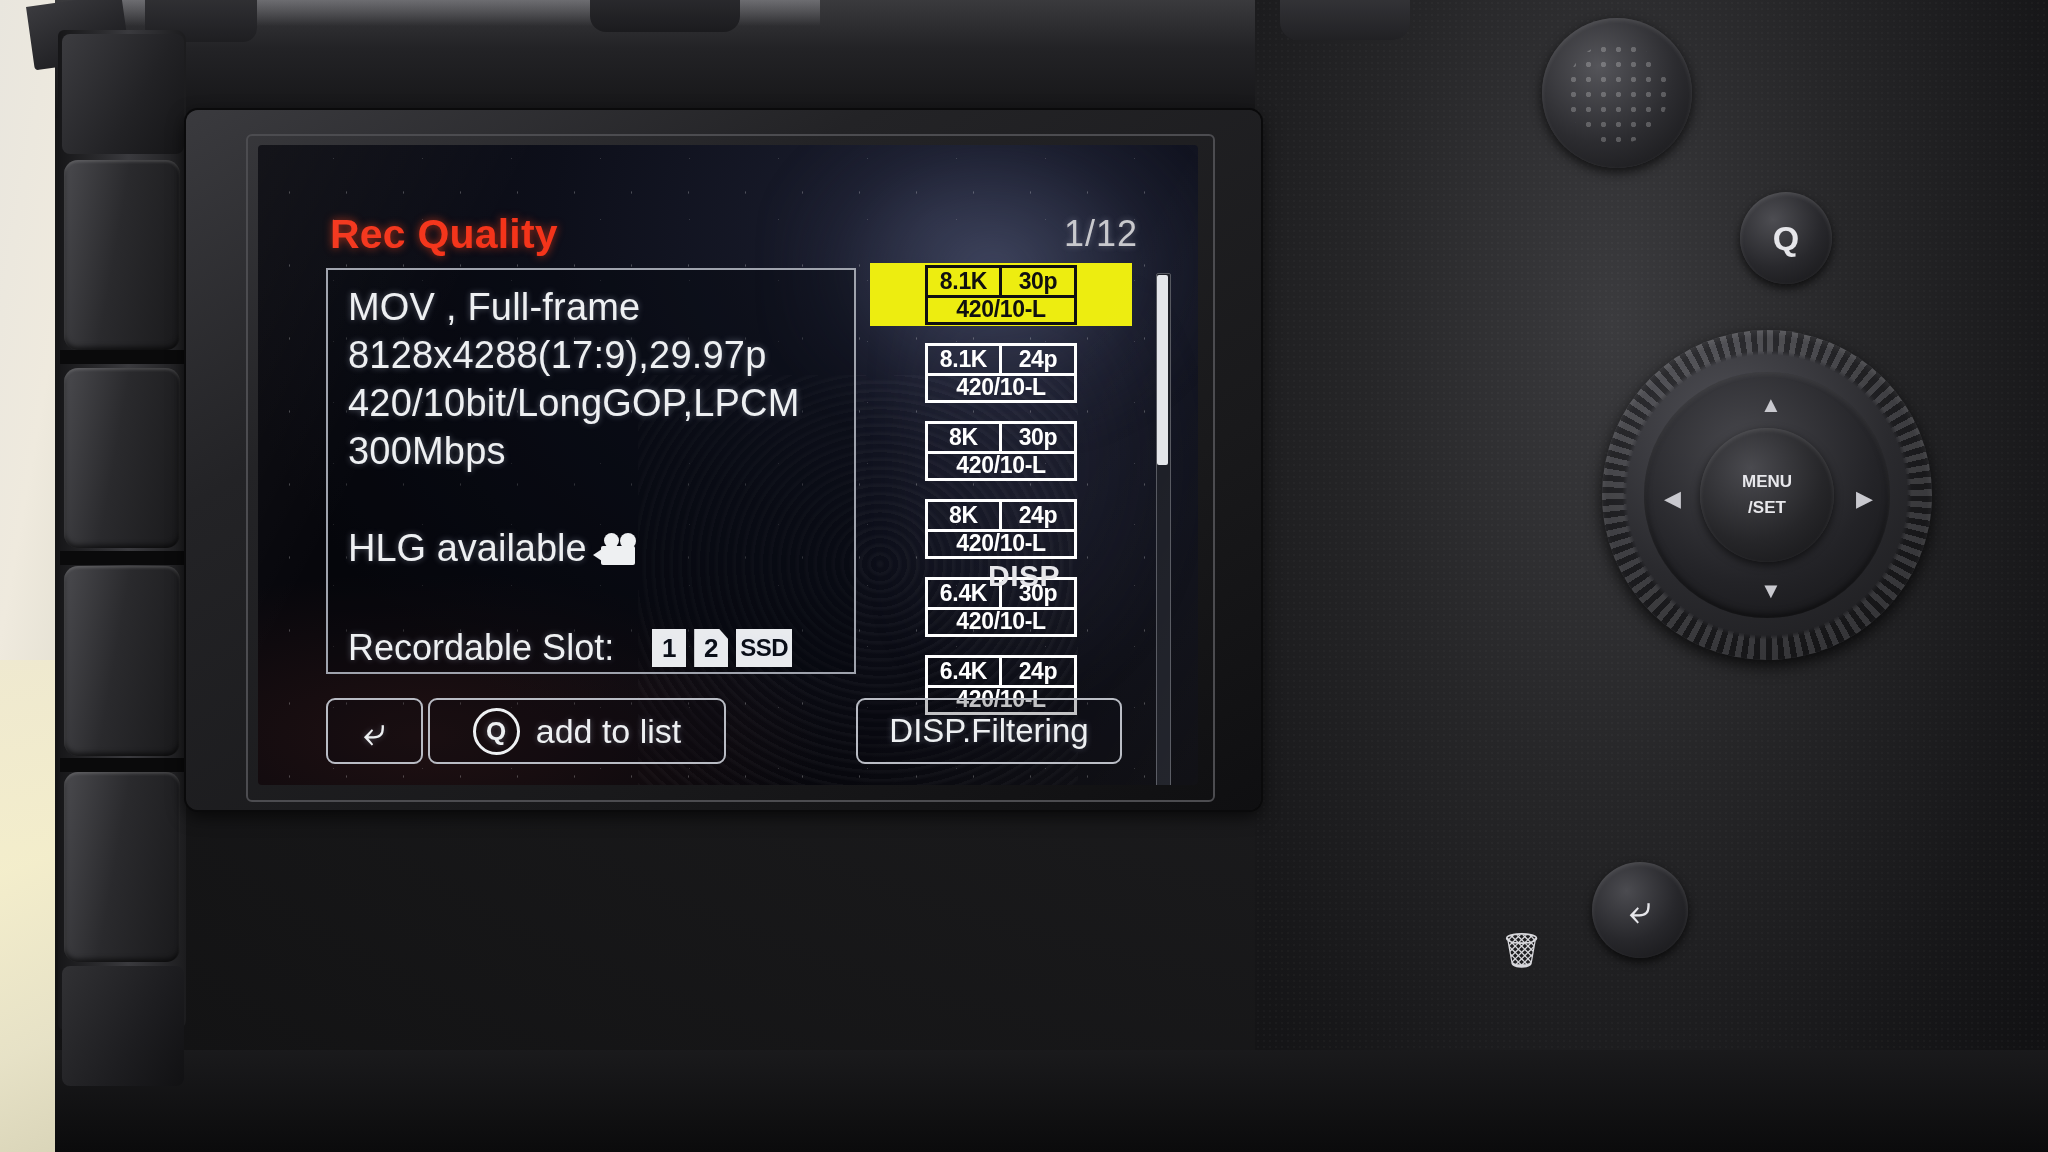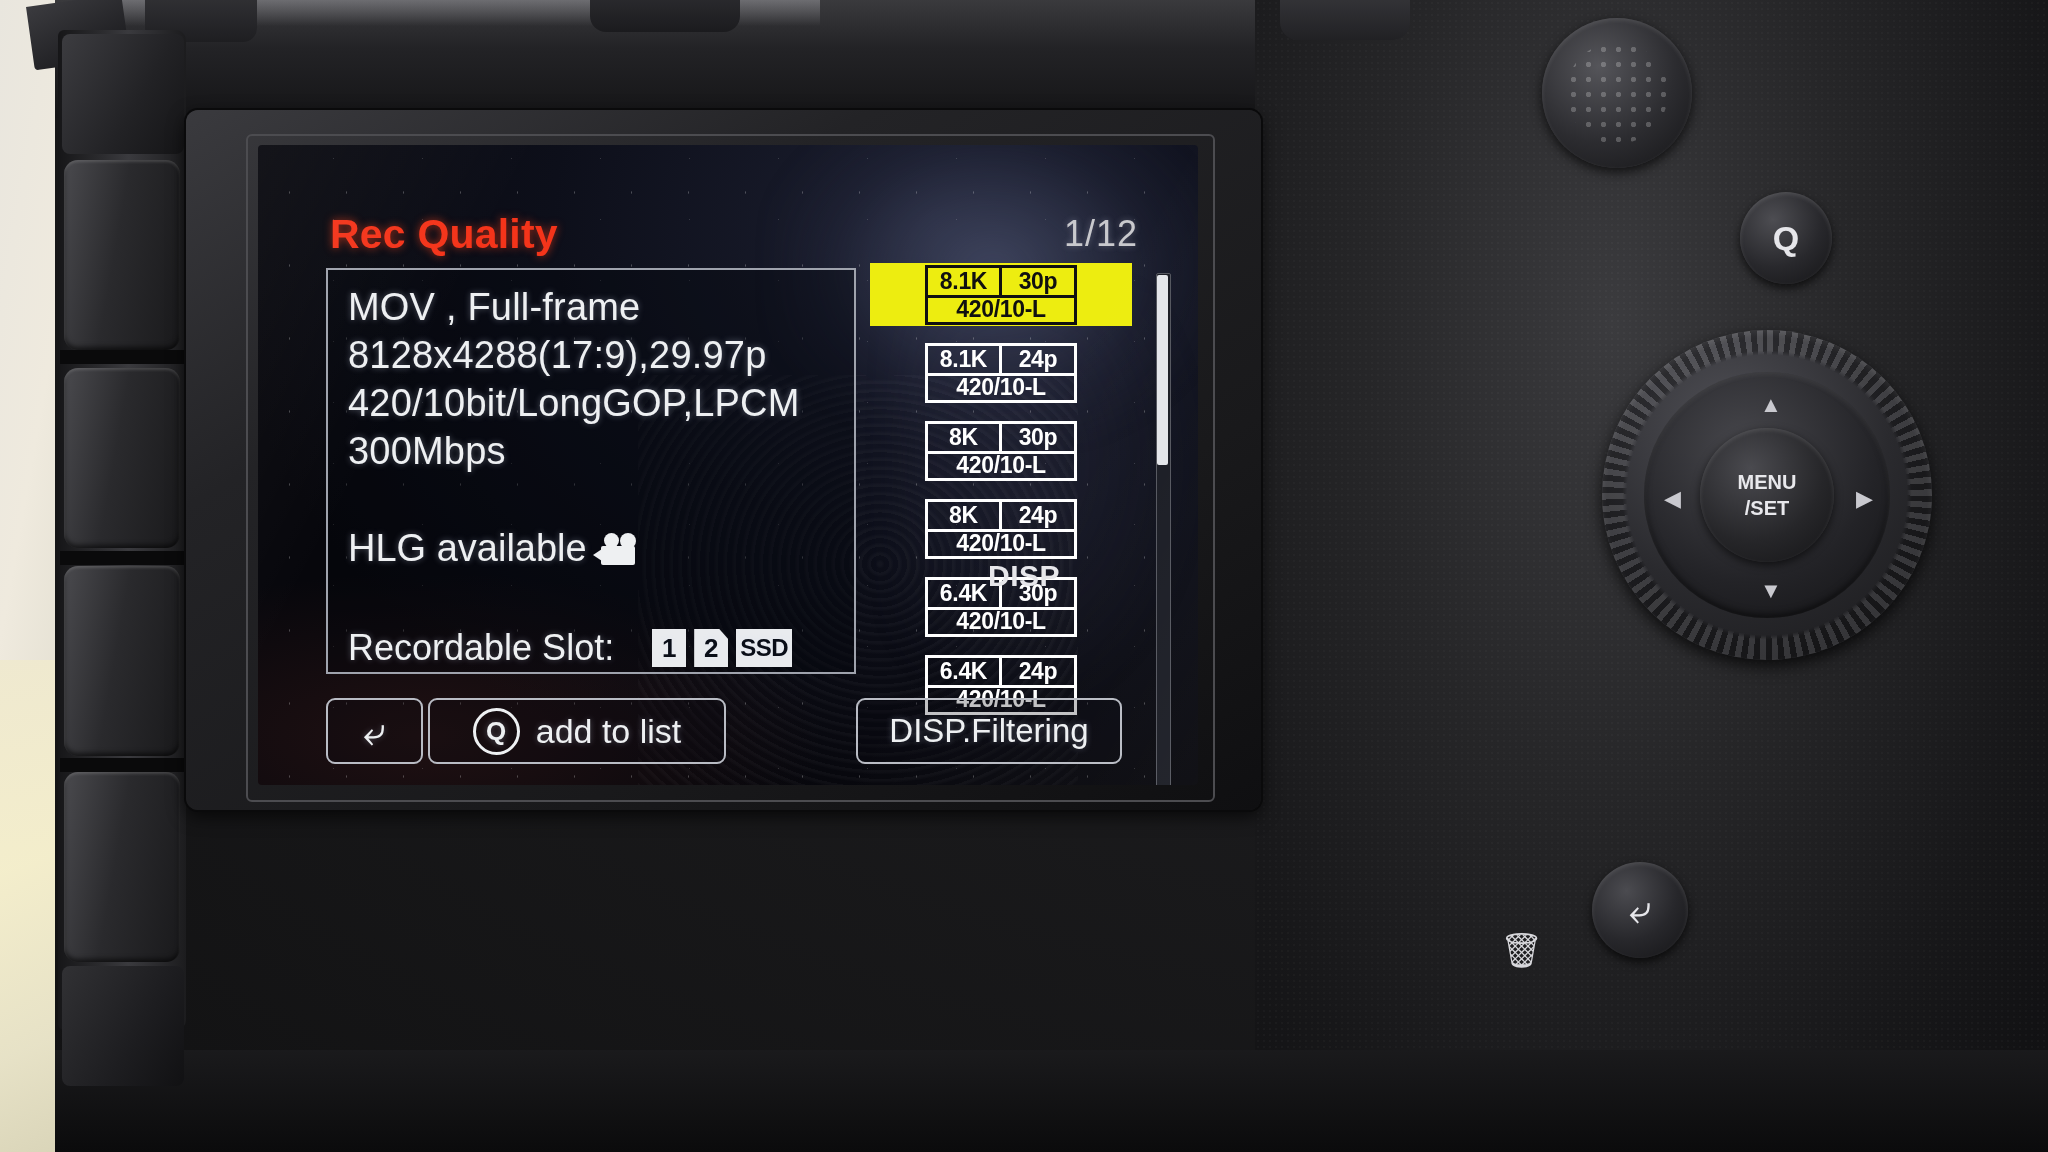--- a/index.html
+++ b/index.html
@@ -179,21 +179,21 @@
     -webkit-mask:radial-gradient(circle, transparent 60%, #000 62%, #000 100%);
             mask:radial-gradient(circle, transparent 60%, #000 62%, #000 100%);}
   .dial-mid{left:1644px;top:372px;width:246px;height:246px;
     background:radial-gradient(circle at 40% 30%,#46464b,#232327 60%,#131315 100%);
     box-shadow:inset 0 2px 5px rgba(255,255,255,.1), inset 0 -3px 7px rgba(0,0,0,.6);}
   .dial-center{left:1700px;top:428px;width:134px;height:134px;
     background:radial-gradient(circle at 38% 30%,#4a4a4f,#262629 58%,#141416 100%);
     box-shadow:inset 0 2px 4px rgba(255,255,255,.13), 0 3px 8px rgba(0,0,0,.6);}
   .menu-set{position:absolute;left:1700px;top:428px;width:134px;height:134px;border-radius:50%;
     display:flex;flex-direction:column;align-items:center;justify-content:center;
-    color:#e8e8ec;font-size:20px;font-weight:bold;line-height:26px;}
+    color:#e8e8ec;font-size:17px;font-weight:bold;line-height:26px;}
   .arrow{position:absolute;color:#c9c9cf;font-size:22px;}
   .arr-up{left:1760px;top:392px;}
   .arr-down{left:1760px;top:578px;}
   .arr-left{left:1664px;top:486px;}
   .arr-right{left:1856px;top:486px;}
 
   .back-btn-hw{left:1592px;top:862px;width:96px;height:96px;
     background:radial-gradient(circle at 36% 30%,#4b4b50,#27272b 55%,#141416 100%);
     box-shadow:0 4px 10px rgba(0,0,0,.7), inset 0 2px 4px rgba(255,255,255,.13);}
   .back-btn-hw .lbl{position:absolute;inset:0;display:flex;align-items:center;justify-content:center;

